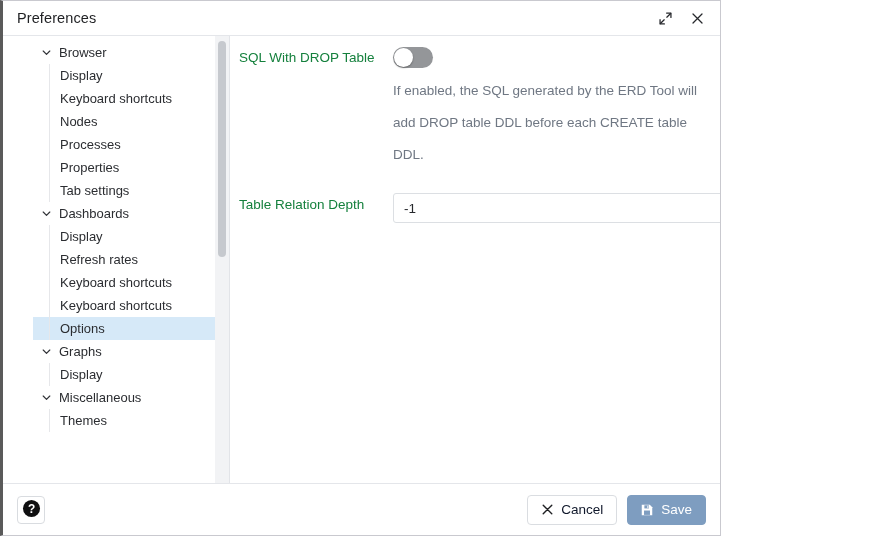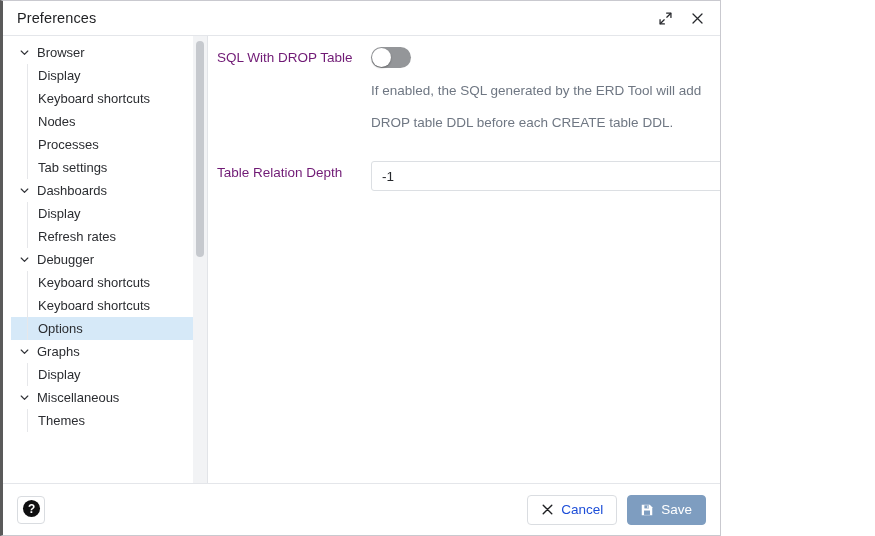--- a/index.html
+++ b/index.html
@@ -57,20 +57,21 @@
   }
   .tb-btn svg { display: block; }
 
   
   #body-split {
     position: absolute;
     left: 0; top: 35px; right: 0;
     height: 448px;
     display: flex;
     background: #ffffff;
+    padding-left: 22px;
   }
 
   
   #sidebar {
     position: relative;
     width: 204px;
     flex: 0 0 204px;
     background: #ffffff;
     overflow: hidden;
     padding-top: 5px;
@@ -158,21 +159,21 @@
 
   .field-row {
     display: flex;
     align-items: flex-start;
   }
   .field-label {
     width: 155px;
     flex: 0 0 155px;
     font-size: 13.5px;
     line-height: 19px;
-    color: #701a75;
+    color: #15803d;
     padding-top: 2px;
     padding-left: 1px;
   }
   .field-control {
     flex: 1 1 auto;
     padding-right: 1px;
   }
 
   
   .switch {
@@ -248,21 +249,21 @@
     align-items: center;
     gap: 7px;
     padding: 0 13px;
     font-family: "Liberation Sans", sans-serif;
     font-size: 13.5px;
     cursor: pointer;
   }
   .btn-cancel {
     background: #ffffff;
     border: 1px solid #dadde1;
-    color: #1d4ed8;
+    color: #0f172a;
     justify-content: space-between;
   }
   .btn-save {
     background: #7e9dc0;
     border: 1px solid #7e9dc0;
     color: #ffffff;
     padding-left: 12px;
   }
   .btn svg { display: block; flex: 0 0 auto; }
 </style>
@@ -314,47 +315,42 @@
         <div class="tree-child">
           <span class="label">Keyboard shortcuts</span>
         </div>
         <div class="tree-child">
           <span class="label">Nodes</span>
         </div>
         <div class="tree-child">
           <span class="label">Processes</span>
         </div>
         <div class="tree-child">
+          <span class="label">Properties</span>
+        </div>
+        <div class="tree-child">
           <span class="label">Tab settings</span>
         </div>
 
         <div class="tree-group">
           <span class="chev">
             <svg width="11" height="11" viewBox="0 0 12 12">
                 <path d="M2.4 4.4L6 8l3.6-3.6" fill="none" stroke="#303237" stroke-width="1.3" stroke-linecap="round" stroke-linejoin="round"></path>
               </svg>
           </span>
           <span class="label">Dashboards</span>
         </div>
 
         <div class="tree-child">
           <span class="label">Display</span>
         </div>
         <div class="tree-child">
           <span class="label">Refresh rates</span>
         </div>
 
-        <div class="tree-group">
-          <span class="chev">
-            <svg width="11" height="11" viewBox="0 0 12 12">
-                <path d="M2.4 4.4L6 8l3.6-3.6" fill="none" stroke="#303237" stroke-width="1.3" stroke-linecap="round" stroke-linejoin="round"></path>
-              </svg>
-          </span>
-          <span class="label">Debugger</span>
-        </div>
 
         <div class="tree-child">
           <span class="label">Keyboard shortcuts</span>
         </div>
 
 
         <div class="tree-child">
           <span class="label">Keyboard shortcuts</span>
         </div>
         <div class="tree-child selected">

